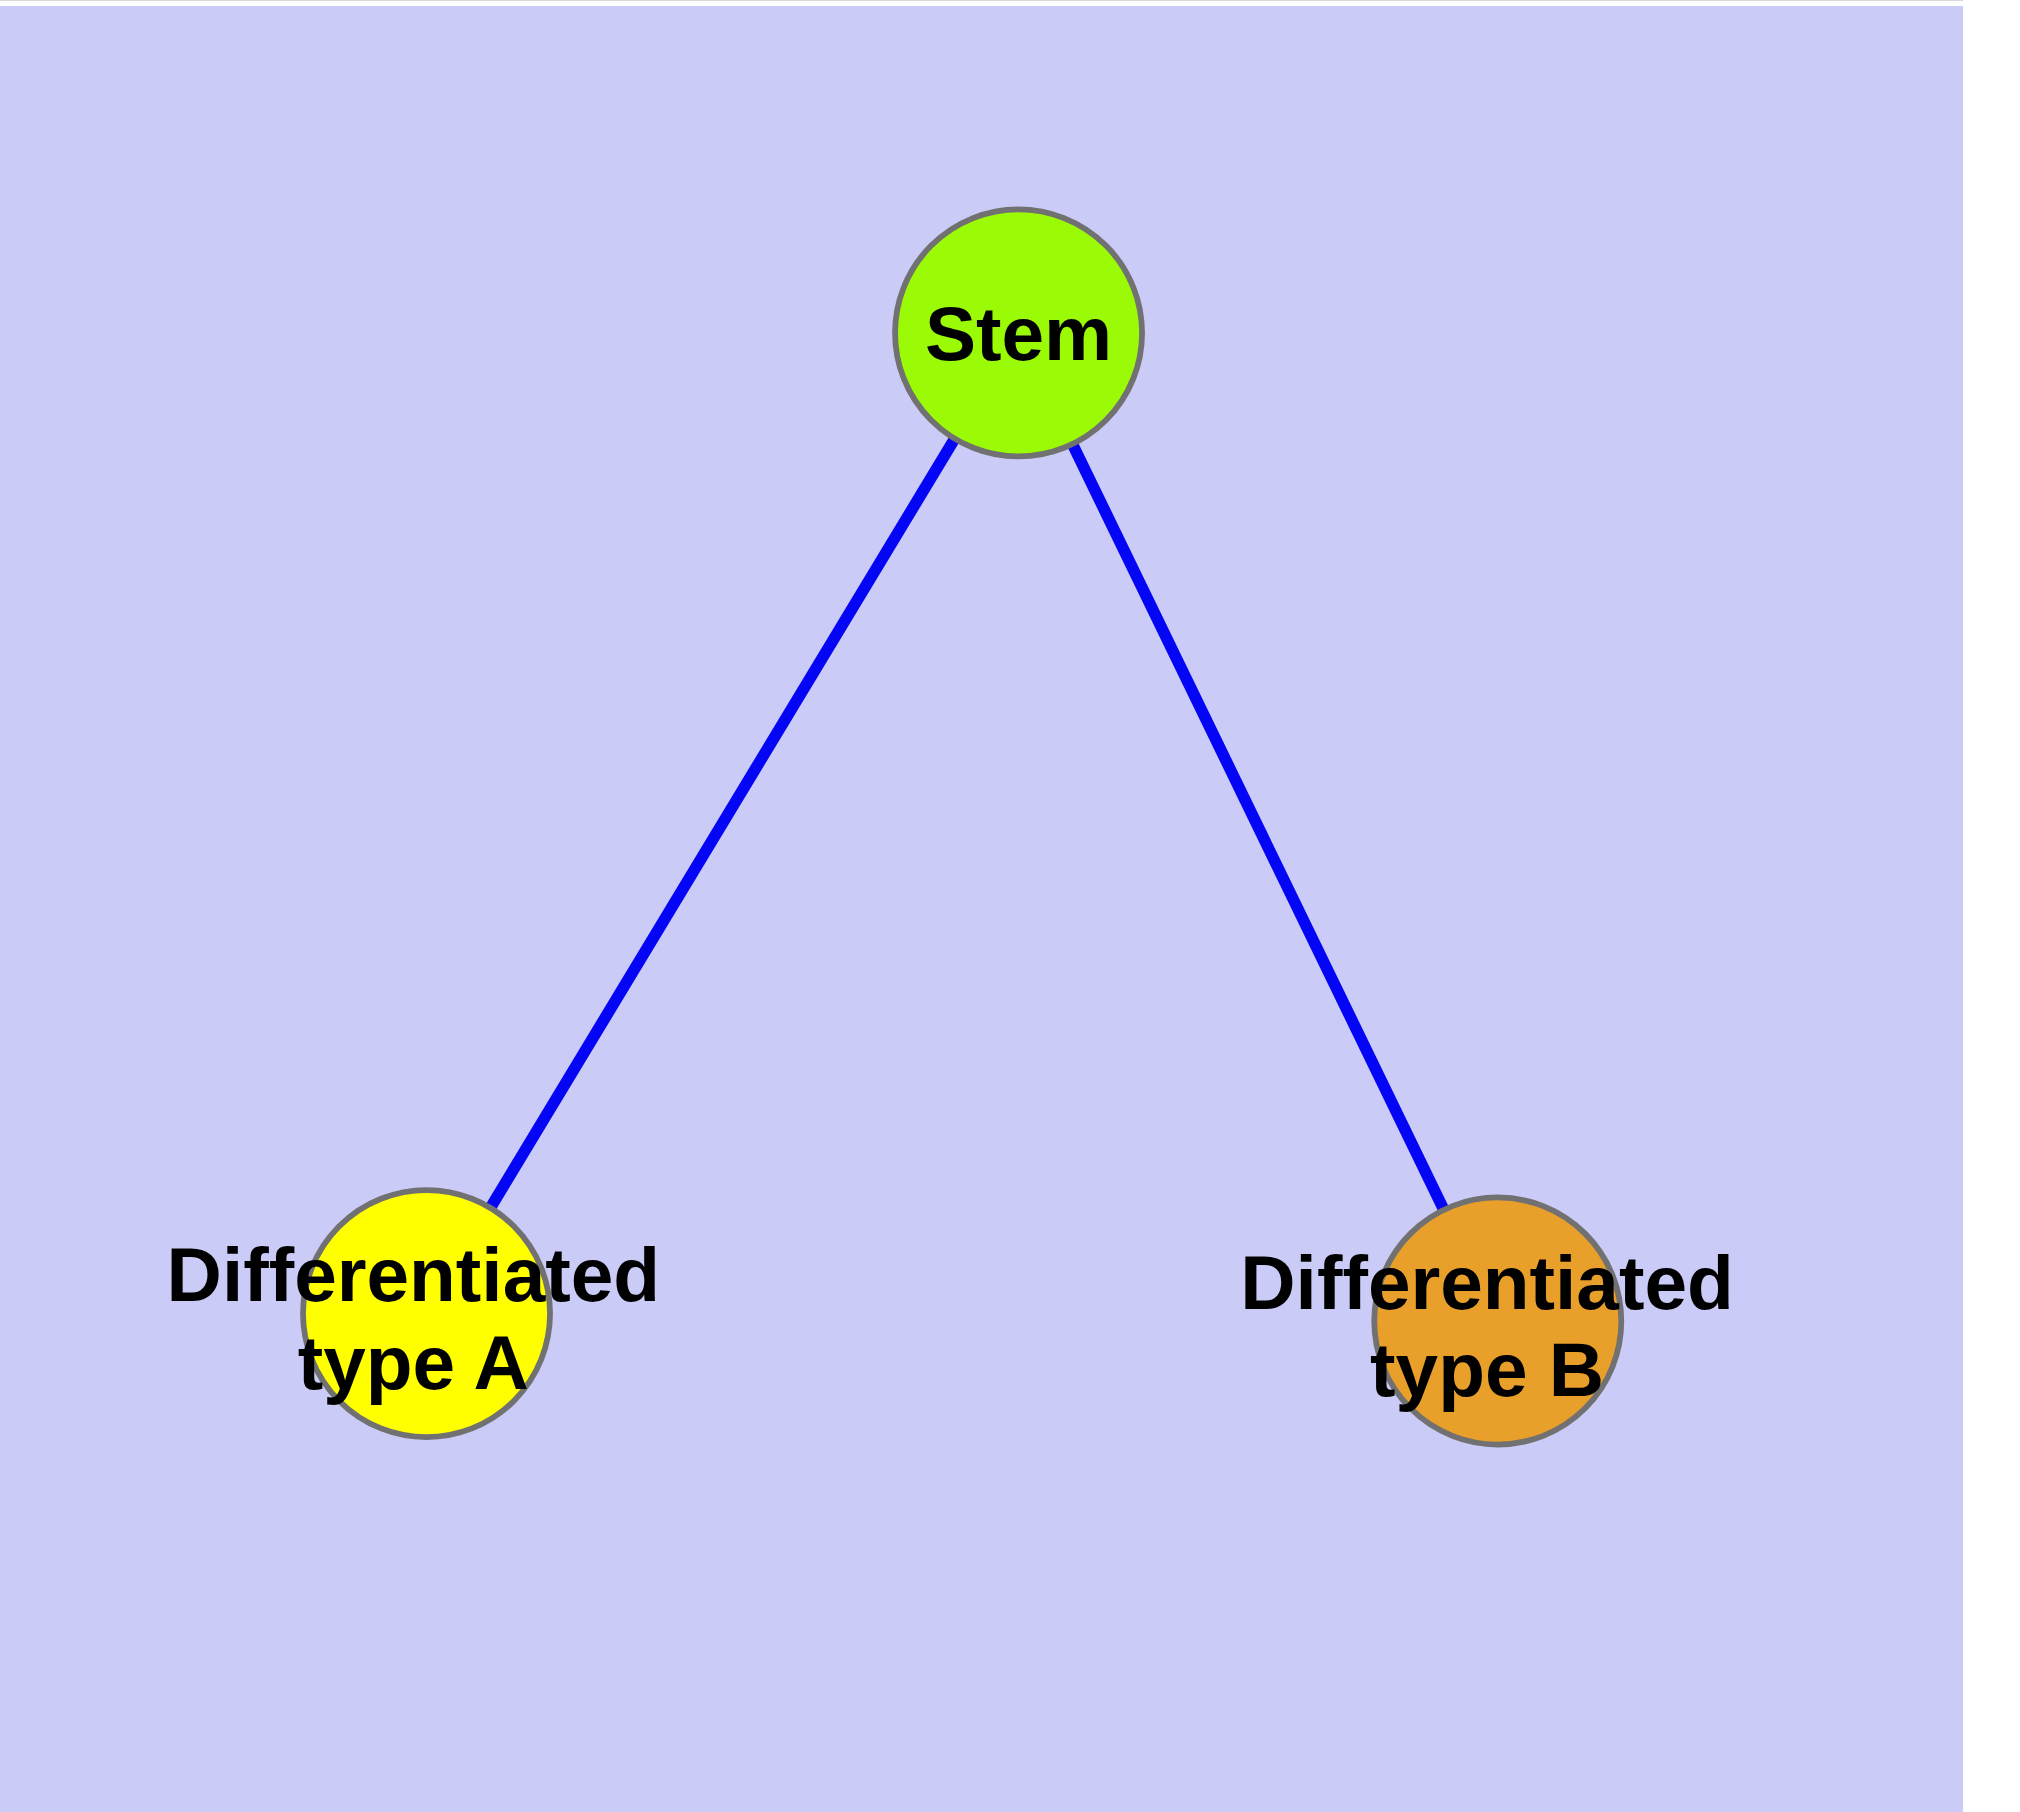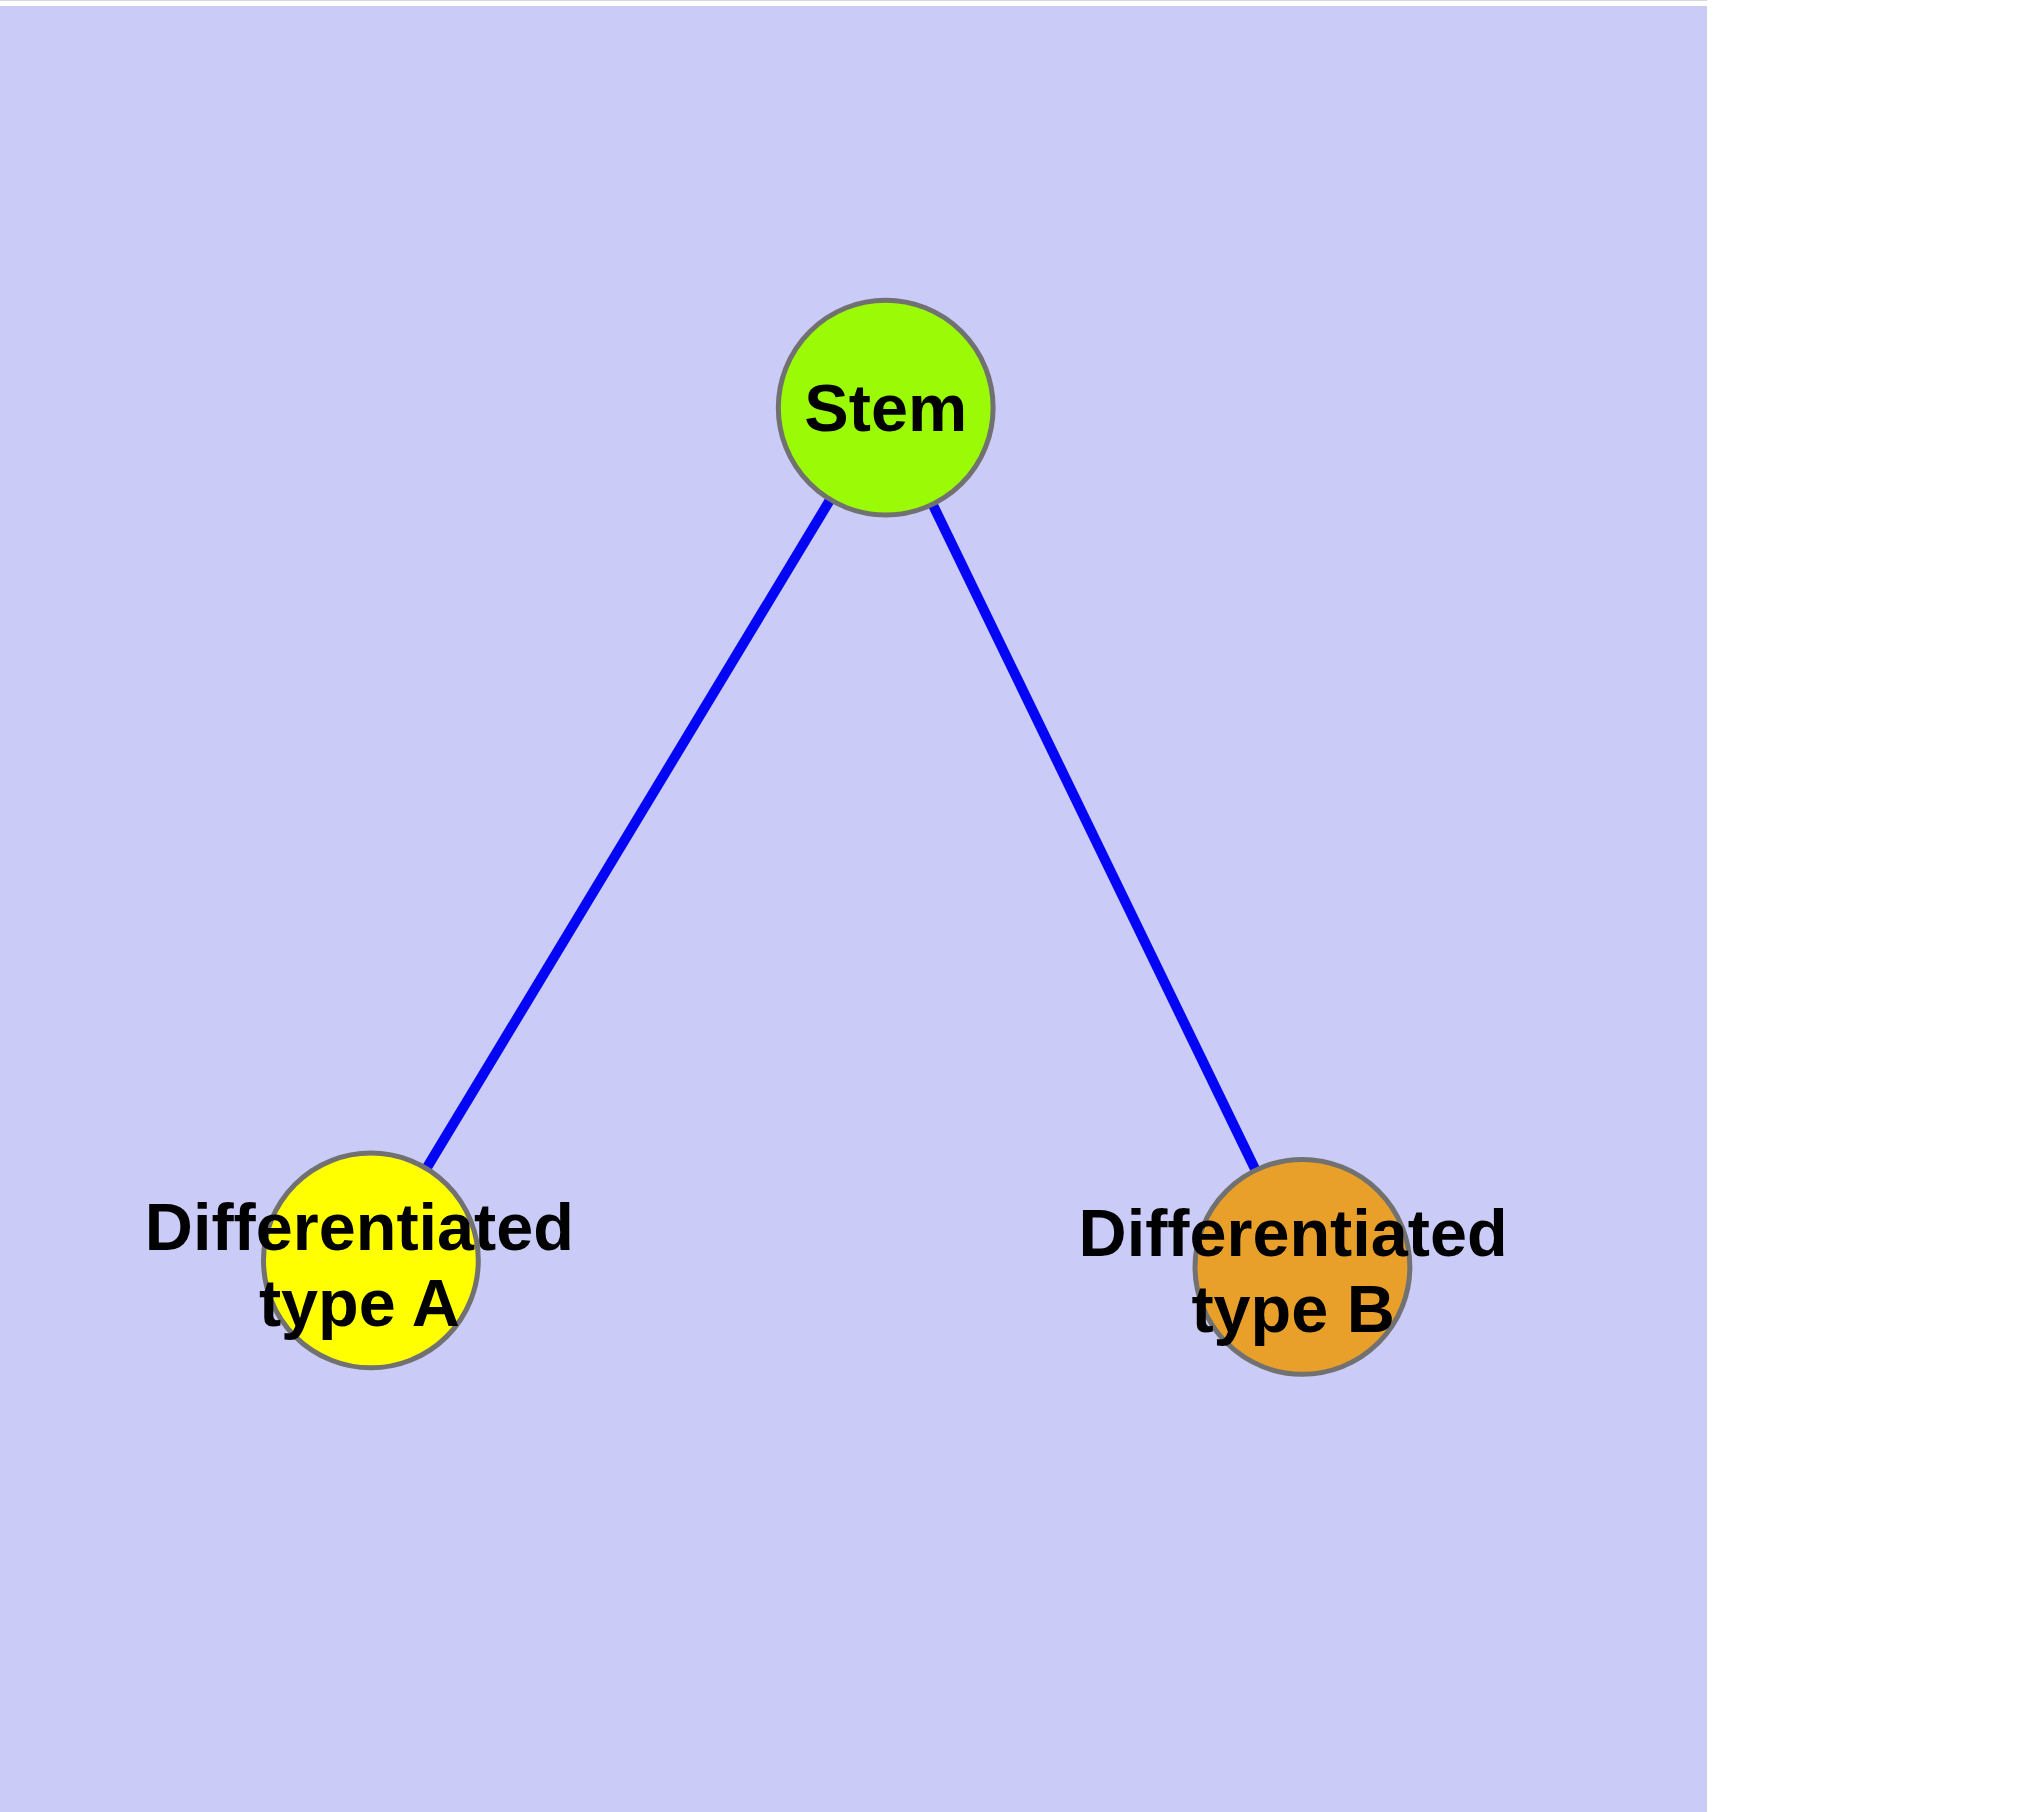--- a/index.html
+++ b/index.html
@@ -1,18 +1,18 @@
 <!DOCTYPE html>
 <html style="font-size:13.6px"><head>
 <meta charset="utf-8">
 <style>
   html, body { margin: 0; padding: 0; background: #ffffff; }
   .stage {
     position: relative;
-    width: 1707px;
+    width: 1963px;
     height: 1812px;
     overflow: hidden;
     font-family: "Liberation Sans", sans-serif;
   }
   .top-strip {
     position: absolute;
     top: 0; left: 0; right: 0;
     height: 6px;
     box-sizing: border-box;
     border-top: 1.7px solid #d8d8d8;

